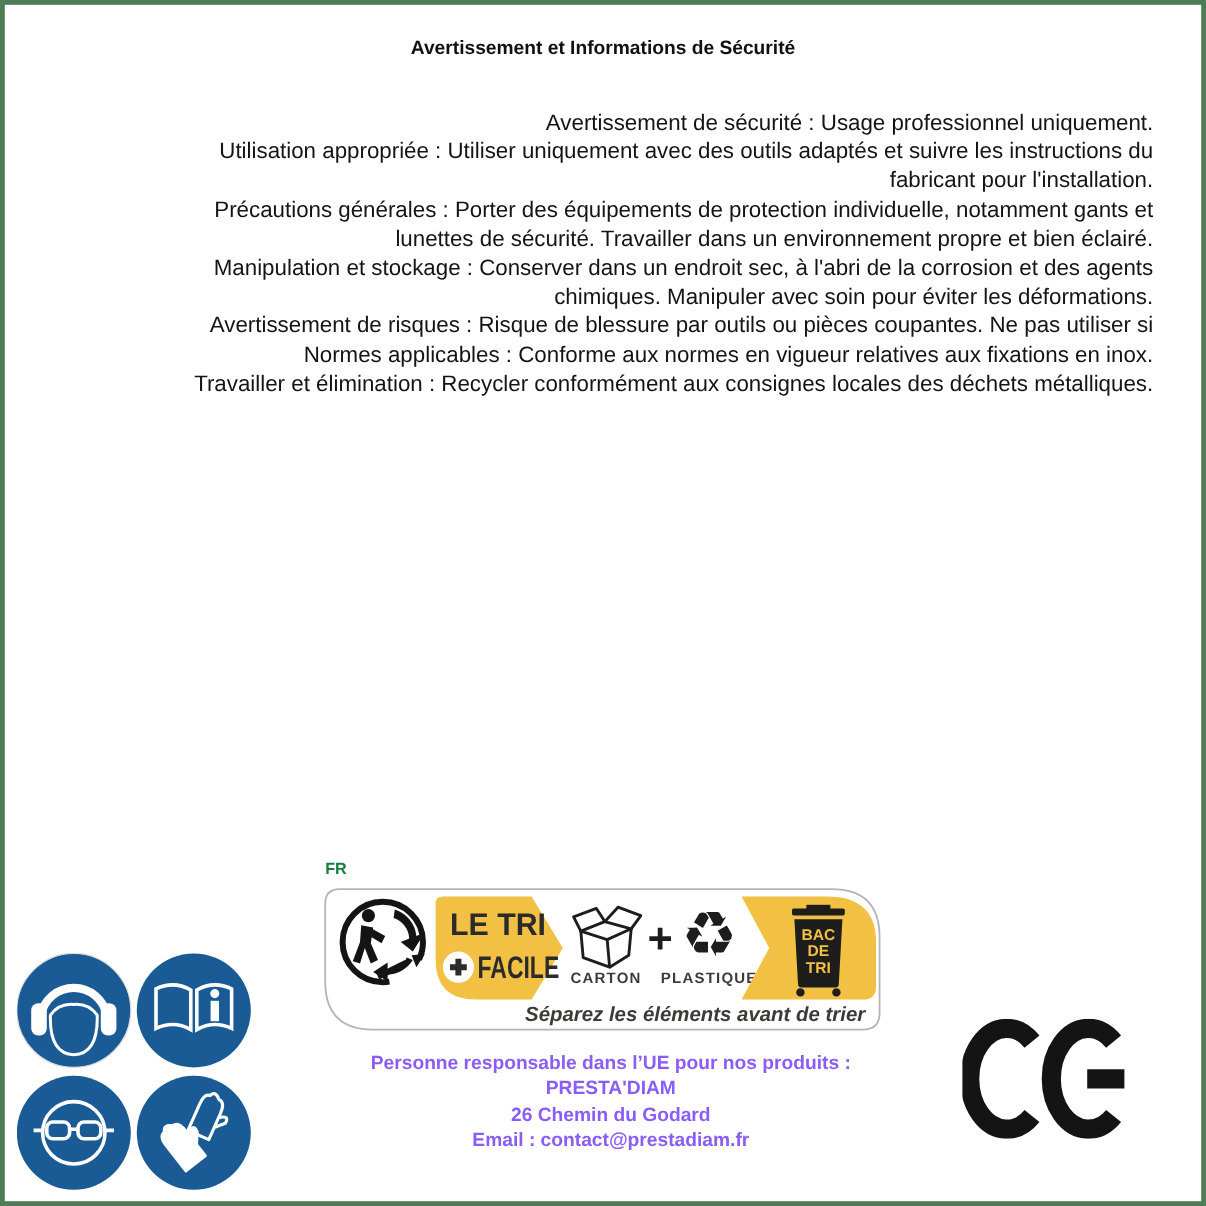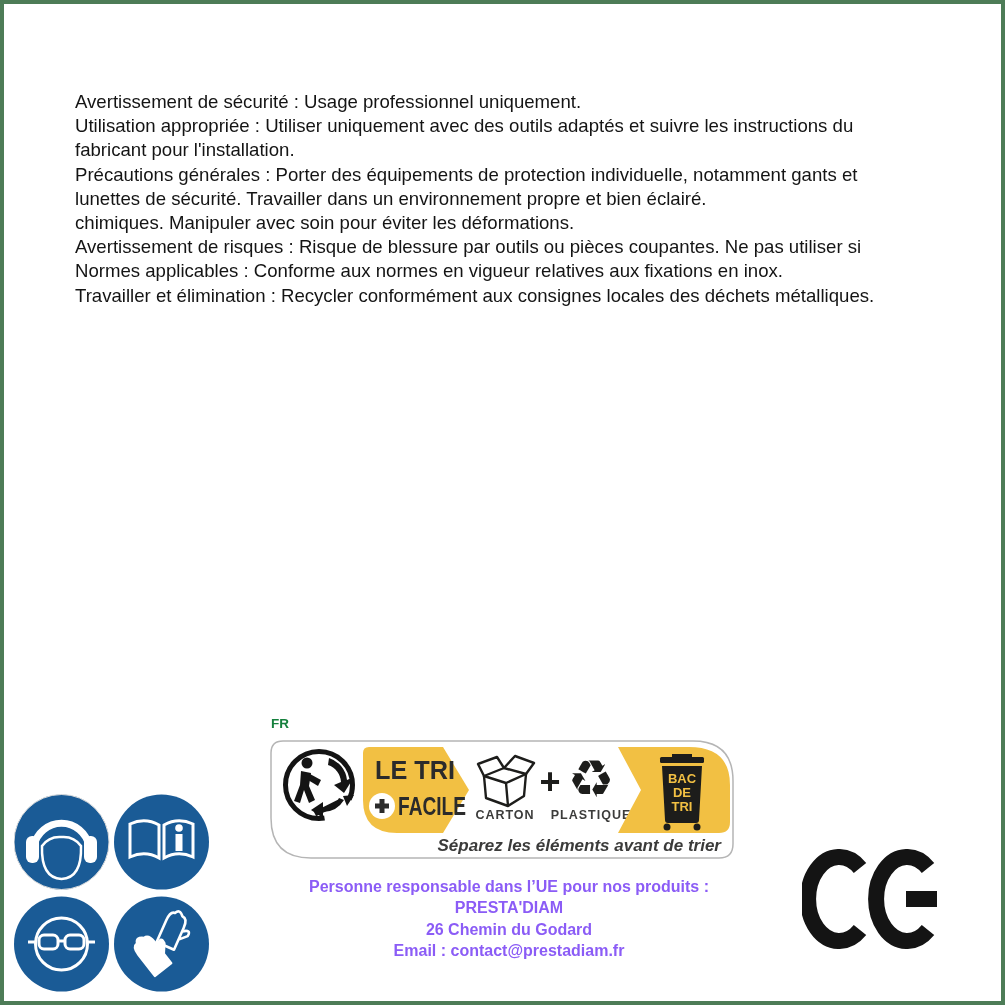--- a/index.html
+++ b/index.html
@@ -14,46 +14,48 @@
     overflow:hidden;
   }
   .doc-title{
     position:absolute;top:28px;left:0;width:100%;
     text-align:center;font-size:16px;font-weight:bold;color:#111;
   }
   .body-text{
     position:absolute;left:71px;top:86px;right:40px;
     font-size:18.6px;line-height:24.2px;color:#141414;
   }
-  .body-text div{white-space:nowrap;}
+  .body-text div{white-space:nowrap;text-align:right;}
   .fr-label{
     position:absolute;left:267px;top:712px;
     font-size:13.5px;font-weight:bold;color:#15803d;
   }
   .banner-wrap{position:absolute;left:265px;top:736px;}
   .safety-icons{position:absolute;left:10px;top:790px;}
   .address-block{
     position:absolute;left:240px;top:872px;width:530px;
     text-align:center;font-size:16px;font-weight:bold;line-height:21.3px;color:#8b5cf6;
   }
   .ce-wrap{position:absolute;left:798px;top:845px;}
   svg text{font-family:"Liberation Sans", sans-serif;}
 </style>
 </head>
 <body>
 
 <div id="page">
 
+  <div class="doc-title">Avertissement et Informations de Sécurité</div>
 
   <div class="body-text">
     <div>Avertissement de sécurité : Usage professionnel uniquement.</div>
     <div>Utilisation appropriée : Utiliser uniquement avec des outils adaptés et suivre les instructions du</div>
     <div>fabricant pour l'installation.</div>
     <div>Précautions générales : Porter des équipements de protection individuelle, notamment gants et</div>
     <div>lunettes de sécurité. Travailler dans un environnement propre et bien éclairé.</div>
+    <div>Manipulation et stockage : Conserver dans un endroit sec, à l'abri de la corrosion et des agents</div>
     <div>chimiques. Manipuler avec soin pour éviter les déformations.</div>
     <div>Avertissement de risques : Risque de blessure par outils ou pièces coupantes. Ne pas utiliser si</div>
     <div>Normes applicables : Conforme aux normes en vigueur relatives aux fixations en inox.</div>
     <div>Travailler et élimination : Recycler conformément aux consignes locales des déchets métalliques.</div>
   </div>
 
   <div class="fr-label">FR</div>
 
   <div class="banner-wrap">
     <svg width="466" height="120" viewBox="0 0 466 120">

